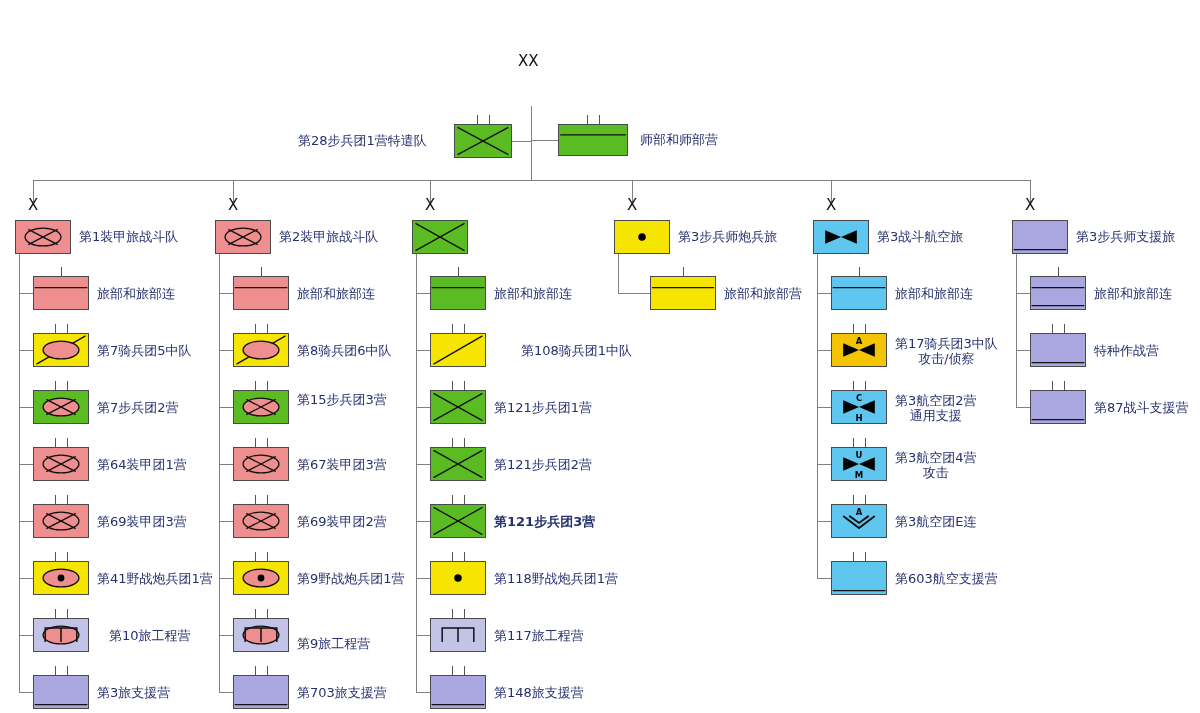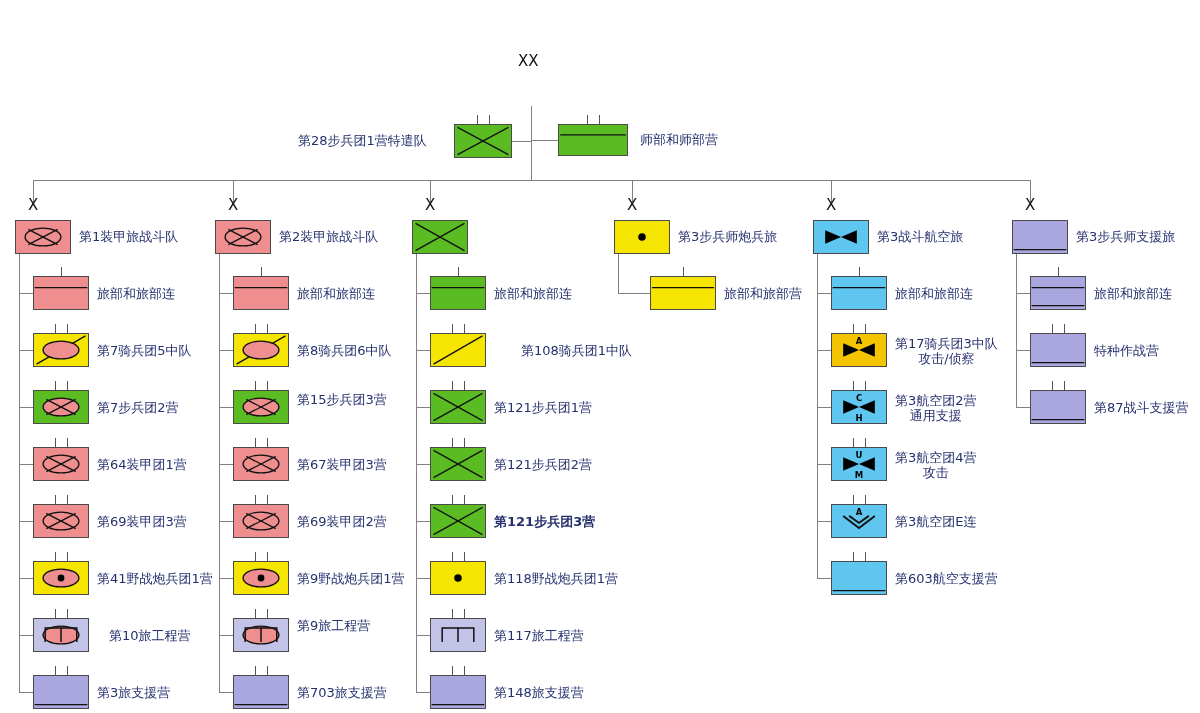--- a/index.html
+++ b/index.html
@@ -297,21 +297,21 @@
           <g>
             <polyline points="11.2,24.48 11.2,9.52 28,9.52 28,24.48" fill="none" stroke="#111" stroke-width="1.6"></polyline>
             <polyline points="28,9.52 44.8,9.52 44.8,24.48" fill="none" stroke="#111" stroke-width="1.6"></polyline>
           </g>
         </svg>
       </div>
     </div>
     <div class="stick" style="left: 255px; top: 609px; height: 9px;"></div>
     <div class="stick" style="left: 267px; top: 609px; height: 9px;"></div>
     <div class="ln hl" style="left: 219px; top: 635px; width: 14px;"></div>
-    <div class="lbl" style="left: 297px; top: 618px;">第9旅工程营</div>
+    <div class="lbl" style="left: 297px; top: 636px;">第9旅工程营</div>
     <div class="box" style="left: 233px; top: 675px; width: 56px; height: 34px; background: rgb(170, 166, 224);">
       <div class="sym">
         <svg viewBox="0 0 56 34" width="56" height="34">
           <line x1="0" y1="30.5" x2="56" y2="30.5" stroke="#111" stroke-width="1.4"></line>
         </svg>
       </div>
     </div>
     <div class="stick" style="left: 255px; top: 666px; height: 9px;"></div>
     <div class="stick" style="left: 267px; top: 666px; height: 9px;"></div>
     <div class="ln hl" style="left: 219px; top: 692px; width: 14px;"></div>

